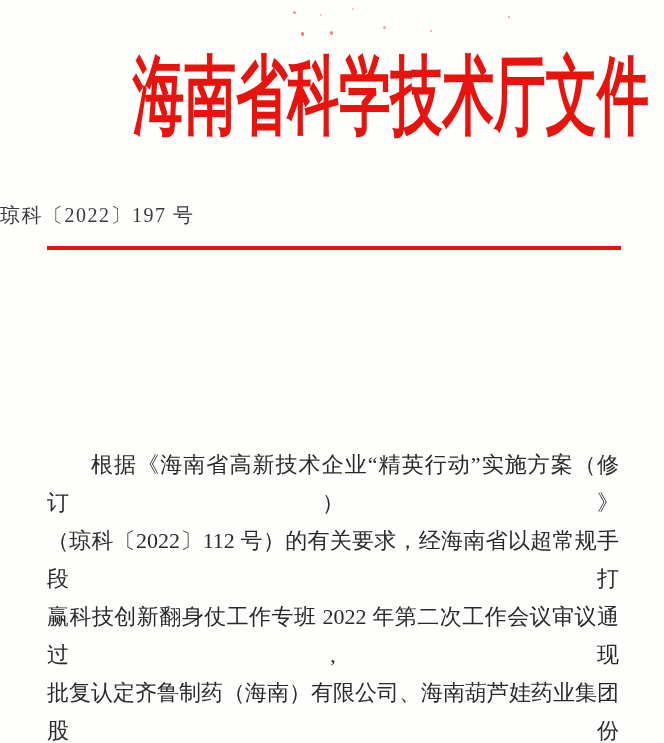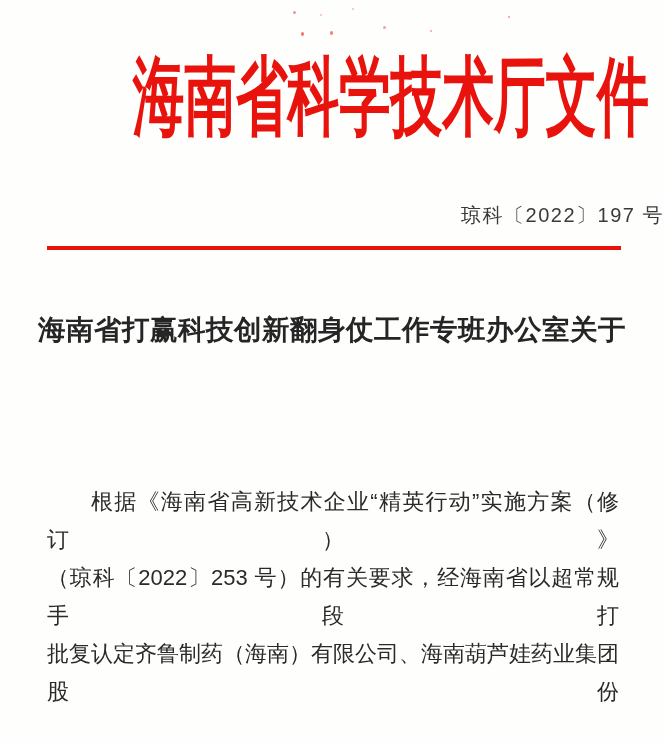--- a/index.html
+++ b/index.html
@@ -2,21 +2,21 @@
 <html><head>
 <meta charset="utf-8">
 <style>
   html, body { margin: 0; padding: 0; background: #ffffff; }
   .page {
     position: relative;
     width: 664px;
     height: 743px;
     background: #fefefdff;
     overflow: hidden;
-    font-family: Liberation Sans, sans-serif;
+    font-family: Liberation Serif, serif;
   }
   
   .speck {
     position: absolute;
     border-radius: 50%;
     background: #e8130d;
   }
   .agency-title {
     position: absolute;
     top: 48px;
@@ -30,21 +30,21 @@
     color: #e8130d;
     transform: scaleX(0.60);
     transform-origin: 50% 50%;
     letter-spacing: 0px;
   }
   .doc-number {
     position: absolute;
     top: 201px;
     left: 0;
     width: 664px;
-    text-align: right;
+    text-align: left;
     font-size: 20px;
     line-height: 28px;
     letter-spacing: 1.5px;
     color: #3a3a3a;
   }
   .red-rule {
     position: absolute;
     top: 246px;
     left: 47px;
     width: 574px;
@@ -71,21 +71,21 @@
     font-size: 22px;
     line-height: 38px;
     color: #2a2a2a;
   }
   .body-text .line { min-height: 38px; }
   .just {
     text-align: justify;
     text-align-last: justify;
     text-justify: inter-character;
   }
-  .indent { text-indent: 44px; margin-top: 37px; }
+  .indent { text-indent: 44px; }
 </style>
 </head>
 <body>
 
 <div class="page">
 
   <div>
     <span class="speck" style="left:293px;top:11px;width:3px;height:3px;opacity:.45;"></span>
     <span class="speck" style="left:330px;top:31px;width:3px;height:4px;opacity:.55;"></span>
     <span class="speck" style="left:383px;top:26px;width:3px;height:3px;opacity:.4;"></span>
@@ -96,23 +96,23 @@
     <span class="speck" style="left:320px;top:14px;width:2px;height:2px;opacity:.3;"></span>
   </div>
 
   <div class="agency-title">海南省科学技术厅文件</div>
 
   <div class="doc-number">琼科〔2022〕197 号</div>
 
   <div class="red-rule"></div>
 
   <div class="doc-title">
-    <div>海南省打赢科技创新翻身仗工作专班办公室关于</div>
   </div>
 
   <div class="body-text">
     <div class="line just indent">根据《海南省高新技术企业“精英行动”实施方案（修订）》</div>
-    <div class="line just">（琼科〔2022〕253 号）的有关要求，经海南省以超常规手段打</div>
+    <div class="line just">（琼科〔2022〕112 号）的有关要求，经海南省以超常规手段打</div>
+    <div class="line just">赢科技创新翻身仗工作专班 2022 年第二次工作会议审议通过,现</div>
     <div class="line just">批复认定齐鲁制药（海南）有限公司、海南葫芦娃药业集团股份</div>
 
   </div>
 
 </div>
 
 </body></html>

